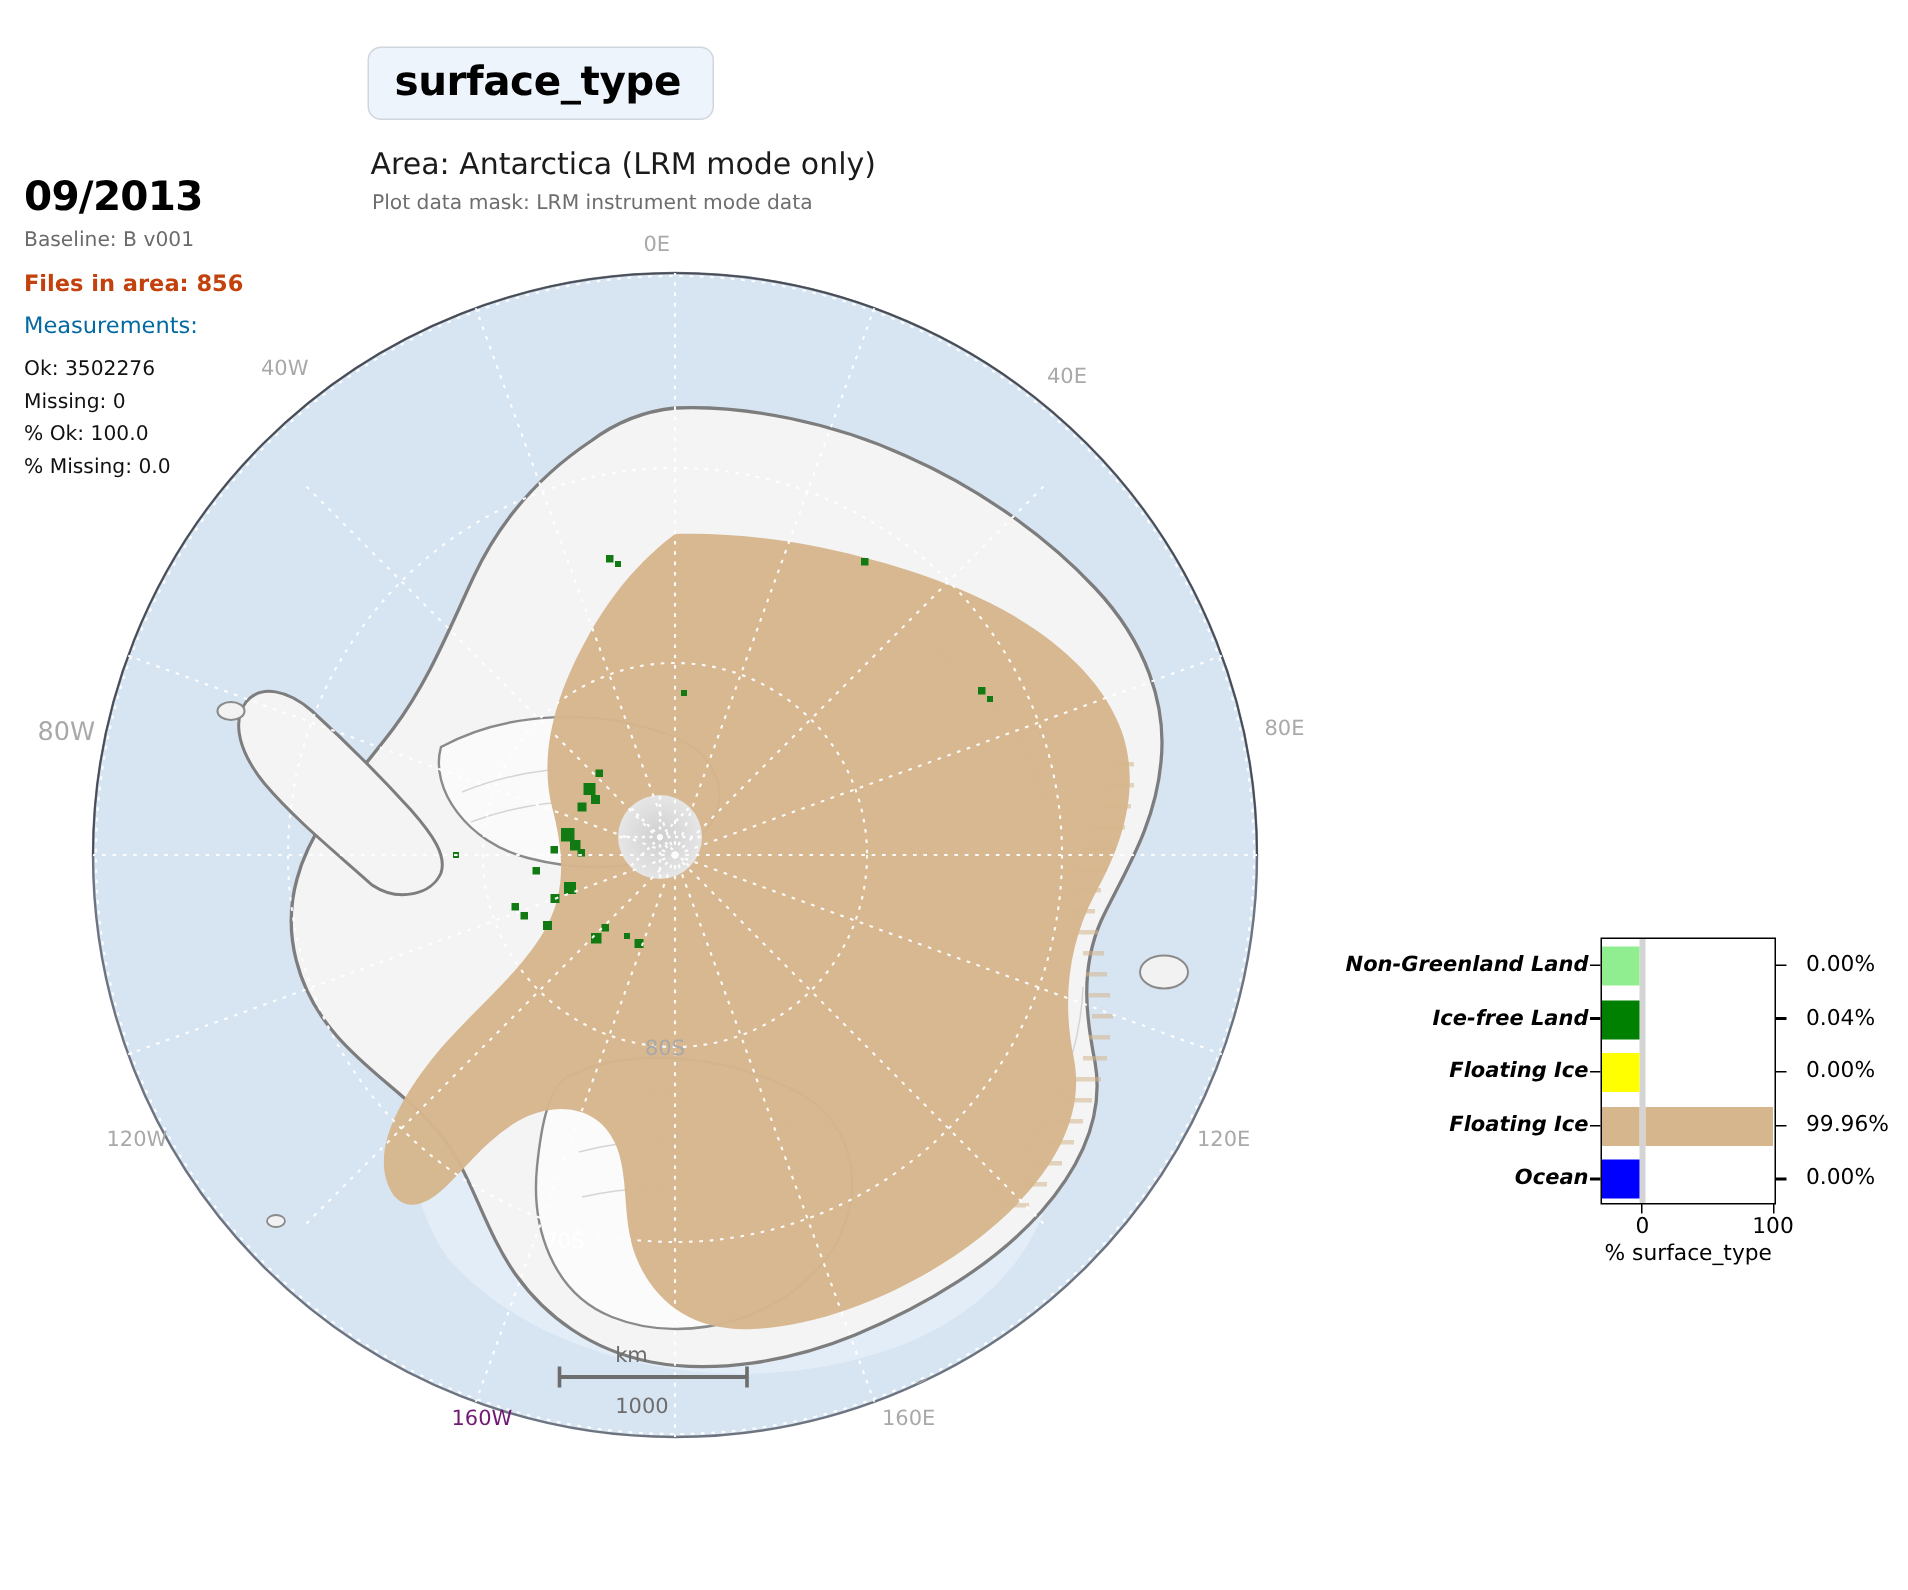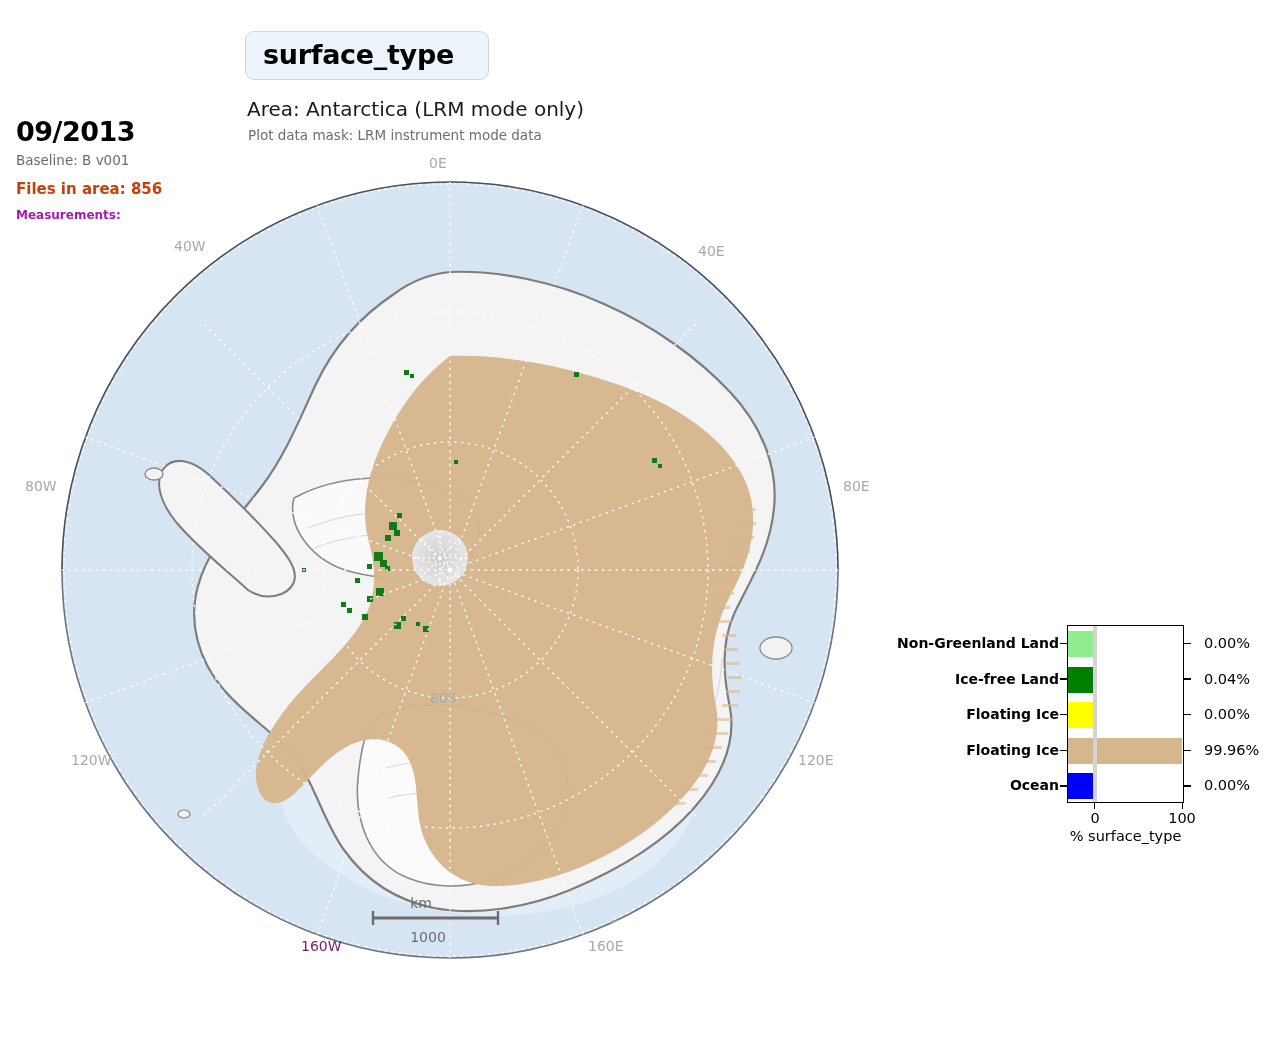--- a/index.html
+++ b/index.html
@@ -22,27 +22,27 @@
   }
   .logo-rule{border-bottom:1px solid #8d9295;margin:3px 2px 2px 2px;}
   .logo-sub{
     font-family:"DejaVu Sans Mono", monospace;
     font-size:11px;color:#555a5d;text-align:right;
     padding-right:2px;line-height:14px;
   }
   #date-line{position:absolute;left:16px;top:116px;font-size:27px;font-weight:bold;color:#000;letter-spacing:-0.5px;}
   #baseline-line{position:absolute;left:16px;top:152px;font-size:13.5px;color:#6b6b6b;text-align:right;}
   #files-line{position:absolute;left:16px;top:180px;font-size:15px;font-weight:bold;color:#c2410c;}
-  #meas-head{position:absolute;left:16px;top:208px;font-size:12px;font-weight:bold;color:#a21caf;}
+  #meas-head{position:absolute;left:16px;top:208px;font-size:15px;font-weight:normal;color:#0369a1;}
   #meas-list{position:absolute;left:16px;top:236px;font-size:13.5px;color:#111;line-height:21.5px;}
 
   
   #title-badge{
     position:absolute;left:245px;top:31px;
-    padding:7px 34px 9px 17px;
+    padding:7px 21px 9px 17px;
     background:#eef4fb;border:1px solid #cfd6dd;border-radius:9px;
     font-size:27px;font-weight:bold;color:#000;
     letter-spacing:-0.3px;
   }
   #area-title{position:absolute;left:247px;top:97px;font-size:20px;color:#1b1b1b;}
   #mask-sub{position:absolute;left:248px;top:127px;font-size:13.5px;color:#6e6e6e;}
 
   
   #map{
     position:absolute;left:58px;top:178px;width:784px;height:784px;
@@ -55,21 +55,21 @@
     position:absolute;left:177px;top:15px;width:117px;height:178px;
     border:1.4px solid #000;background:#fff;box-sizing:border-box;
   }
   .bc-row{position:absolute;left:0;width:100%;height:35.6px;}
   .bc-swatch{position:absolute;left:0;top:5px;height:26px;}
   .bc-bar{position:absolute;top:5px;height:26px;}
   #bc-zeroline{position:absolute;left:25px;top:0;width:4px;height:100%;background:#d4d4d4;}
   .bc-ylabel{
     position:absolute;right:100%;margin-right:9px;
     font-size:14px;font-weight:bold;color:#000;white-space:nowrap;
-    text-align:right;line-height:35.6px;
+    text-align:right;line-height:35.6px;font-style:italic;
   }
   .bc-tick-l{position:absolute;right:100%;margin-right:1px;width:7px;height:1.4px;background:#000;top:16.8px;}
   .bc-vlabel{
     position:absolute;left:100%;margin-left:21px;
     font-size:14.5px;color:#000;white-space:nowrap;line-height:35.6px;
   }
   .bc-tick-r{position:absolute;left:100%;margin-left:1px;width:7px;height:1.4px;background:#000;top:16.8px;}
   .bc-xtick{position:absolute;top:100%;width:1.4px;height:7px;background:#000;}
   .bc-xlabel{position:absolute;top:100%;margin-top:8px;font-size:14.5px;color:#000;transform:translateX(-50%);}
   #bc-axis-title{
@@ -80,20 +80,26 @@
 </head>
 <body>
 
 <div id="info-panel">
 
 
   <div id="date-line">09/2013</div>
   <div id="baseline-line">Baseline: B v001</div>
   <div id="files-line">Files in area: 856</div>
   <div id="meas-head">Measurements:</div>
+  <div id="meas-list">
+    <div>Ok: 3502276</div>
+    <div>Missing: 0</div>
+    <div>% Ok: 100.0</div>
+    <div>% Missing: 0.0</div>
+  </div>
 </div>
 
 <div id="title-badge">surface_type</div>
 <div id="area-title">Area: Antarctica (LRM mode only)</div>
 <div id="mask-sub">Plot data mask: LRM instrument mode data</div>
 
 <div id="map">
 <svg width="784" height="784" viewBox="0 0 784 784">
   <defs>
     <clipPath id="diskClip">
@@ -278,21 +284,21 @@
   </g>
 </svg>
 
 <div style="position:absolute;left:371px;top:-23px;font-size:14px;color:#a9a9a9;">0E</div>
 <div style="position:absolute;left:640px;top:65px;font-size:14px;color:#a9a9a9;">40E</div>
 <div style="position:absolute;left:785px;top:300px;font-size:14px;color:#a9a9a9;">80E</div>
 <div style="position:absolute;left:740px;top:574px;font-size:14px;color:#a9a9a9;">120E</div>
 <div style="position:absolute;left:530px;top:760px;font-size:14px;color:#a9a9a9;">160E</div>
 <div style="position:absolute;left:243px;top:760px;font-size:14px;color:#701a75;">160W</div>
 <div style="position:absolute;left:13px;top:574px;font-size:14px;color:#a9a9a9;">120W</div>
-<div style="position:absolute;left:-33px;top:300px;font-size:14px;color:#a9a9a9;">80W</div>
+<div style="position:absolute;left:-33px;top:300px;font-size:17px;color:#a9a9a9;">80W</div>
 <div style="position:absolute;left:116px;top:60px;font-size:14px;color:#a9a9a9;">40W</div>
 </div>
 
 <div id="barchart">
   <div id="bc-frame">
     <div id="bc-zeroline"></div>
 
     <div class="bc-row" style="top:0px;">
       <div class="bc-tick-l"></div>
       <div class="bc-ylabel">Non-Greenland Land</div>

